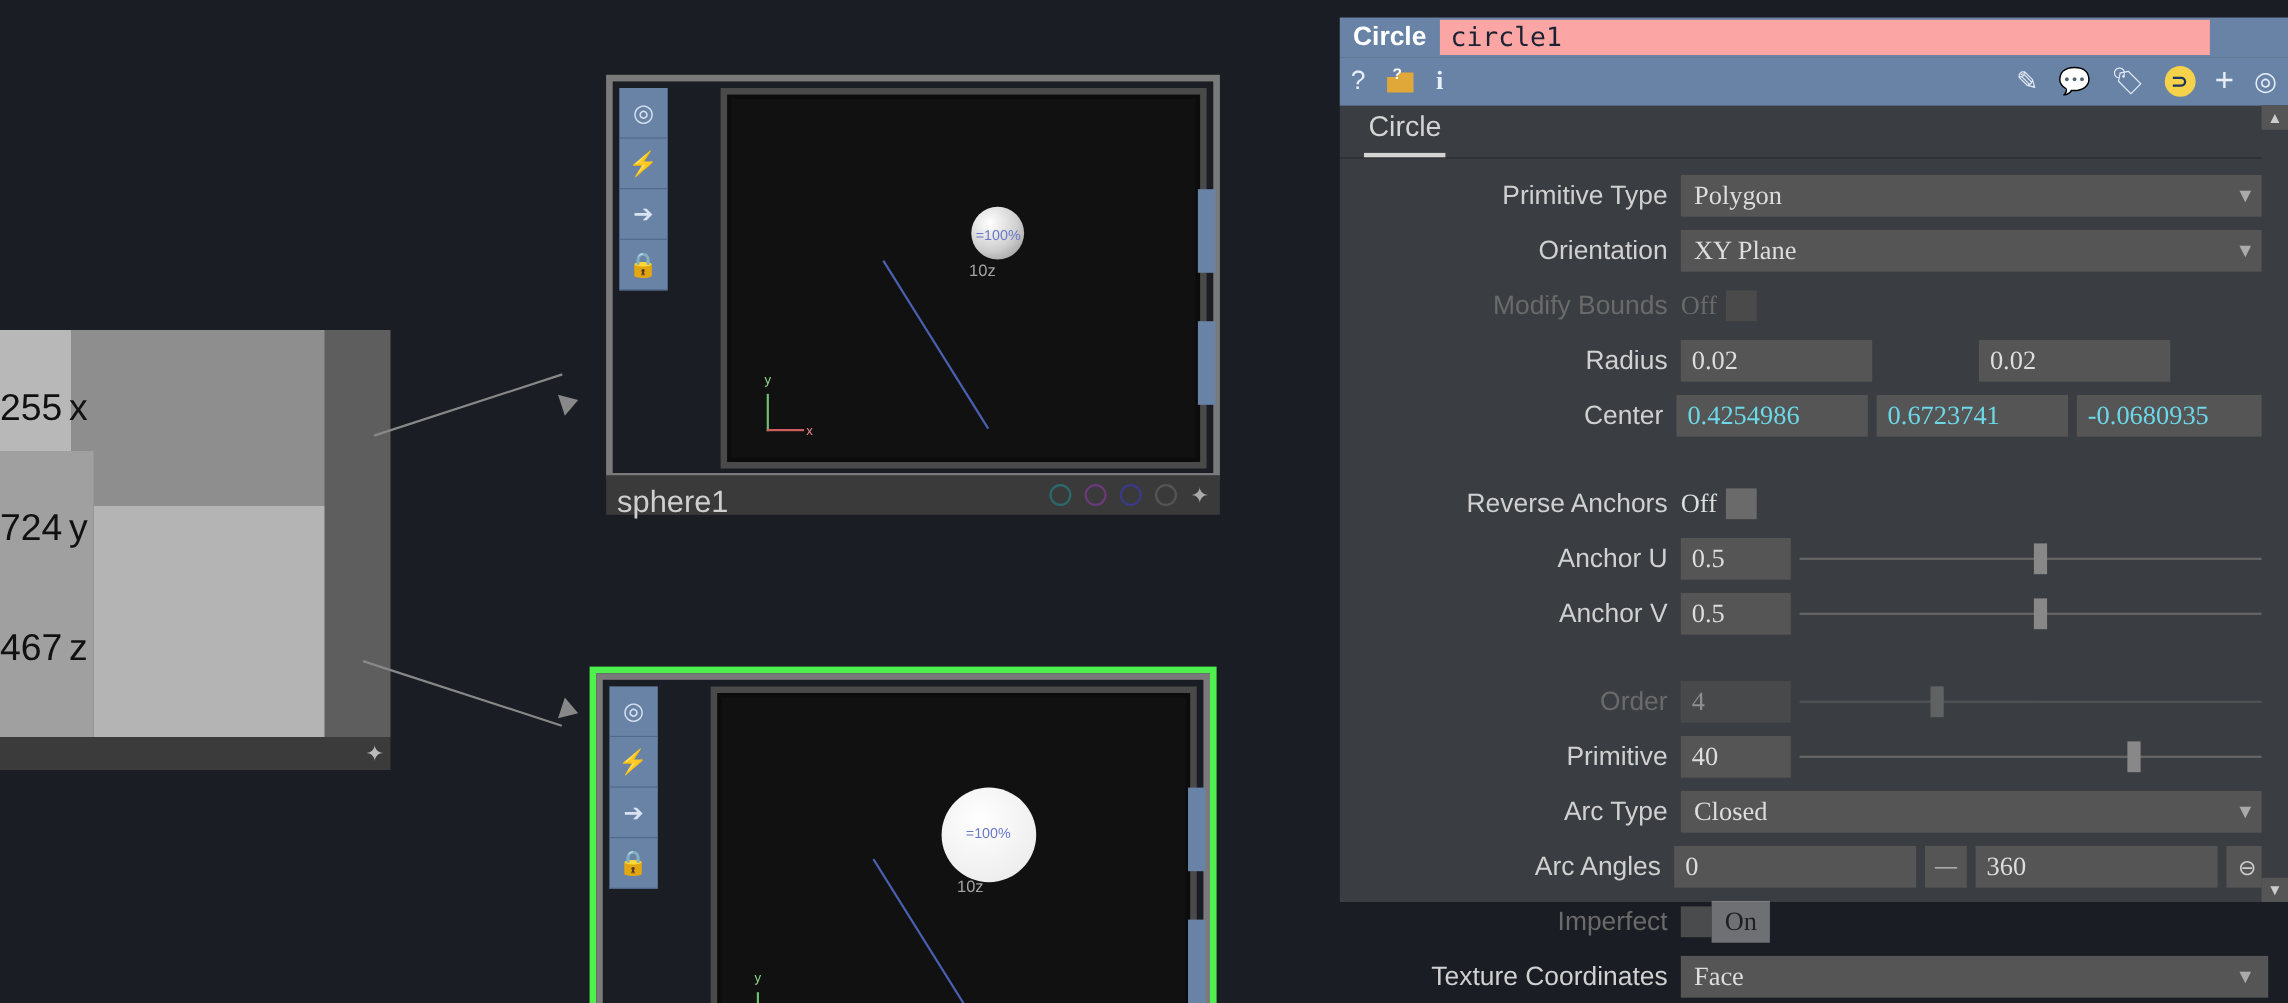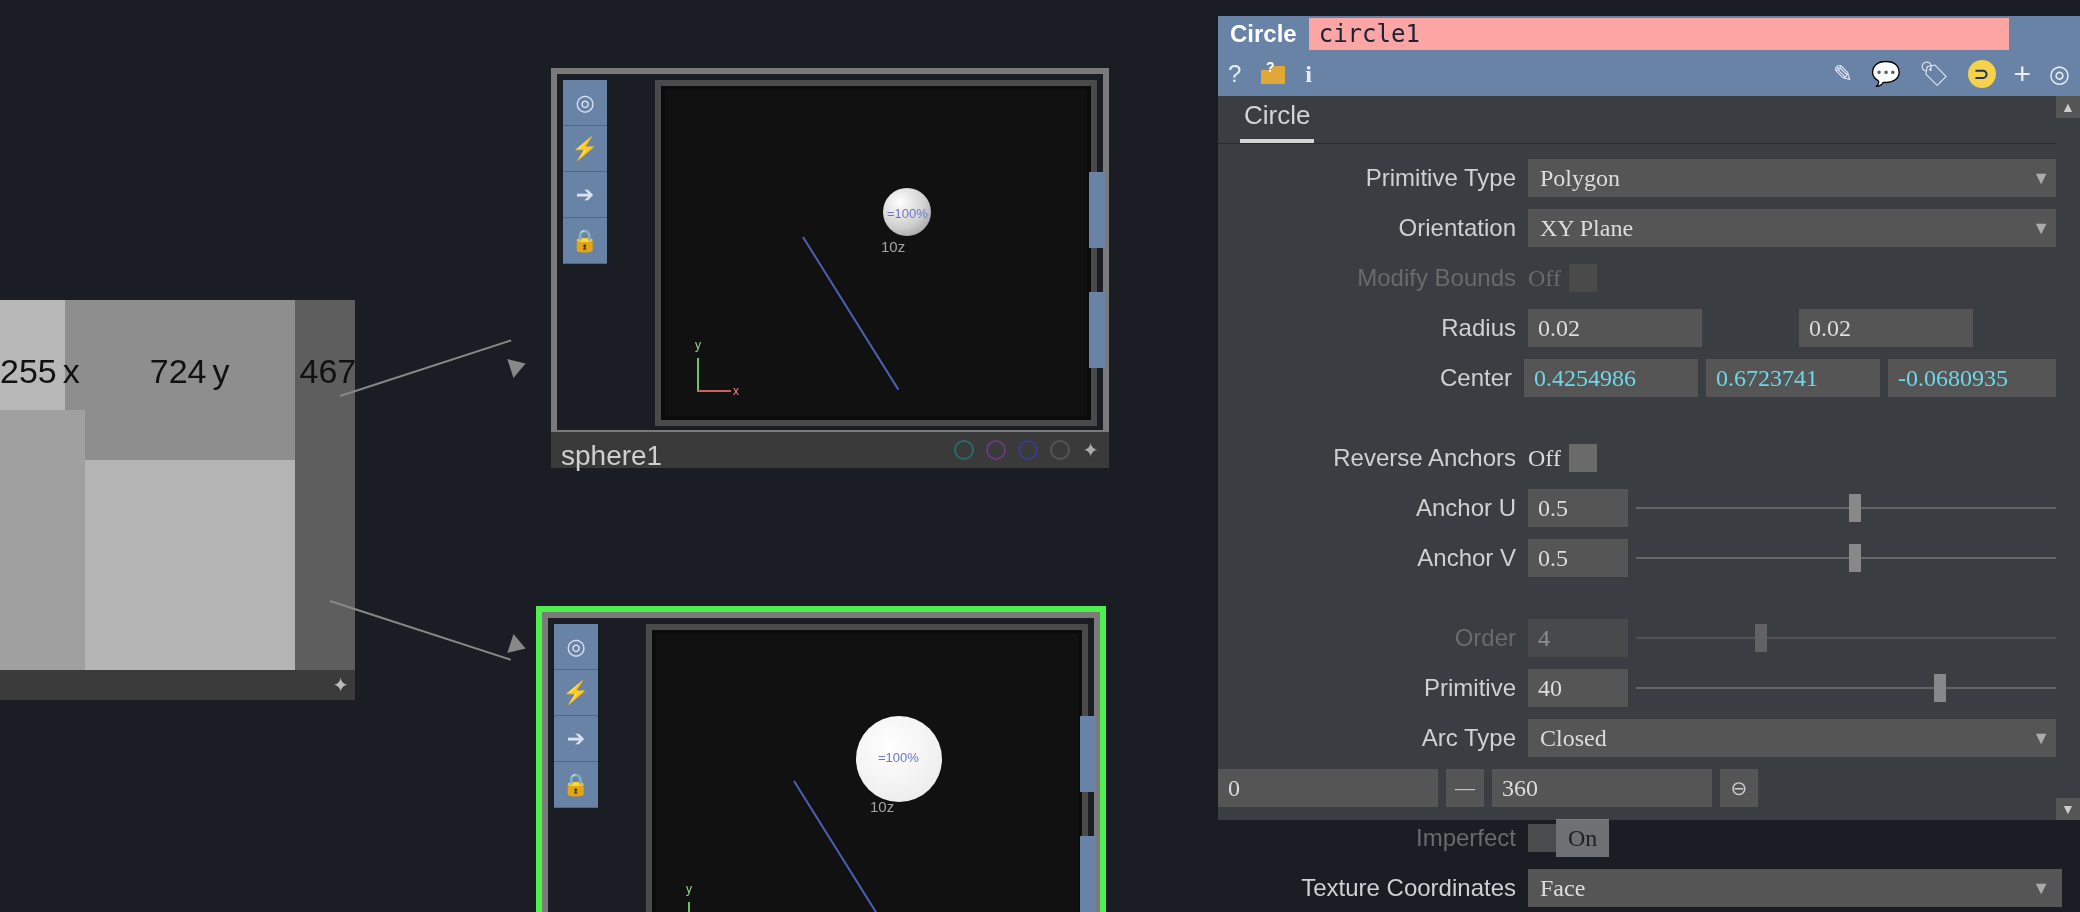--- a/index.html
+++ b/index.html
@@ -6,21 +6,21 @@
   html, body { width: 2080px; height: 912px; background: #1a1d23; font-family: Arial, sans-serif; color: #c8c8c8; overflow: hidden; }
   body { position: relative; }
 
   
   .canvas { position: absolute; left: 0; top: 0; width: 1218px; height: 912px; background: #1a1d23; }
 
   
   .left-node { position: absolute; left: -135px; top: 300px; width: 490px; height: 380px; }
   .left-node .body { width: 490px; height: 370px; background: #5e5e5e; position: relative; overflow: hidden; }
   .left-node .body .tile { position: absolute; background: #9a9a9a; }
-  .left-node .values { position: absolute; left: 135px; top: 52px; display:flex; gap:70px; }
+  .left-node .values { position: absolute; left: 135px; top: 52px; display:flex; flex-direction:column; gap:70px; }
   .left-node .val-row { display:flex; align-items:baseline; gap:6px; color:#111; font-size:34px; }
   .left-node .val-row span.axis { font-size:34px; }
   .left-node .footer { height: 30px; background:#3b3b3b; display:flex; justify-content:flex-end; align-items:center; padding:0 6px; gap:10px;}
   .left-node .footer .star { color:#bbb; font-size:20px;}
 
   
   .node { position: absolute; }
   .node .frame { position: relative; width: 570px; height: 380px; }
   .node .inner-border { position:absolute; inset:6px; border: 6px solid #7a7a7a; }
   .node .toolbar-v { position:absolute; left:18px; top:18px; width:44px; display:flex; flex-direction:column; background:#6983a7; }
@@ -343,20 +343,21 @@
       <div class="label">Arc Type</div>
       <div class="controls">
         <div class="dropdown">
           <span>Closed</span>
           <span class="chev">▼</span>
         </div>
       </div>
     </div>
 
     <div class="row">
+      <div class="label">Arc Angles</div>
       <div class="controls">
         <div class="numfield" style="width:220px;">0</div>
         <div class="squarebtn">—</div>
         <div class="numfield" style="width:220px;">360</div>
         <div class="squarebtn">⊖</div>
       </div>
     </div>
 
     <div class="row">
       <div class="label dim">Imperfect</div>

